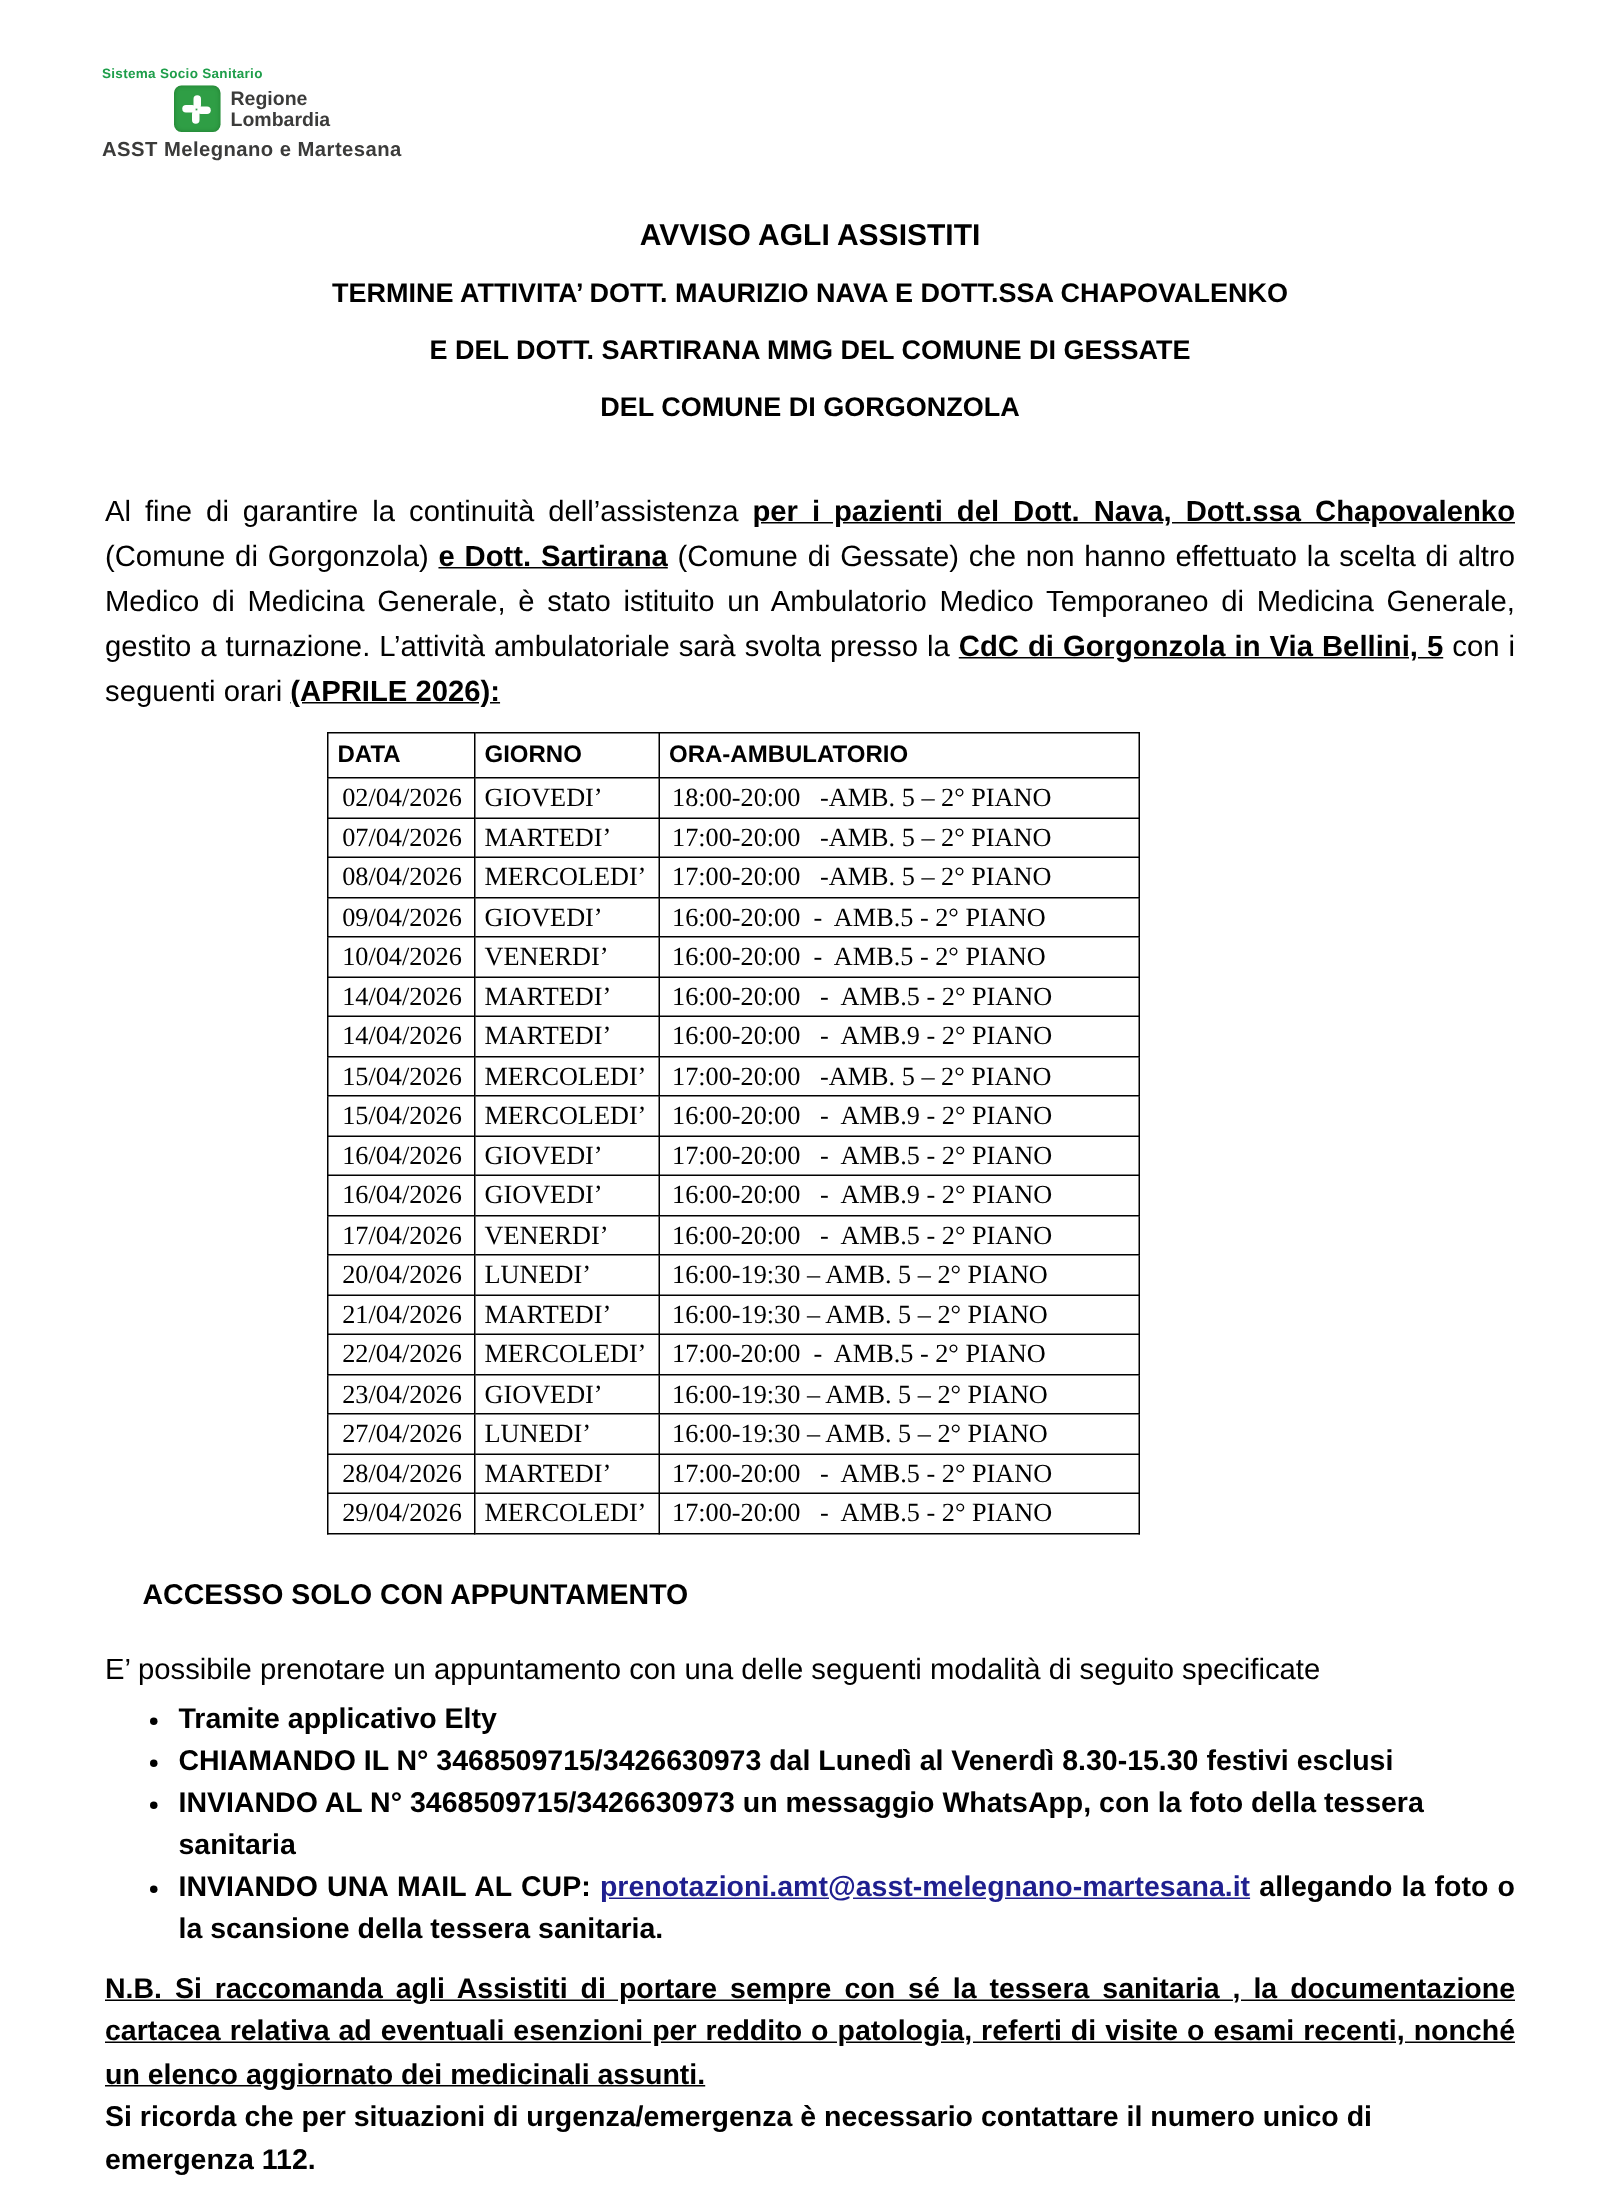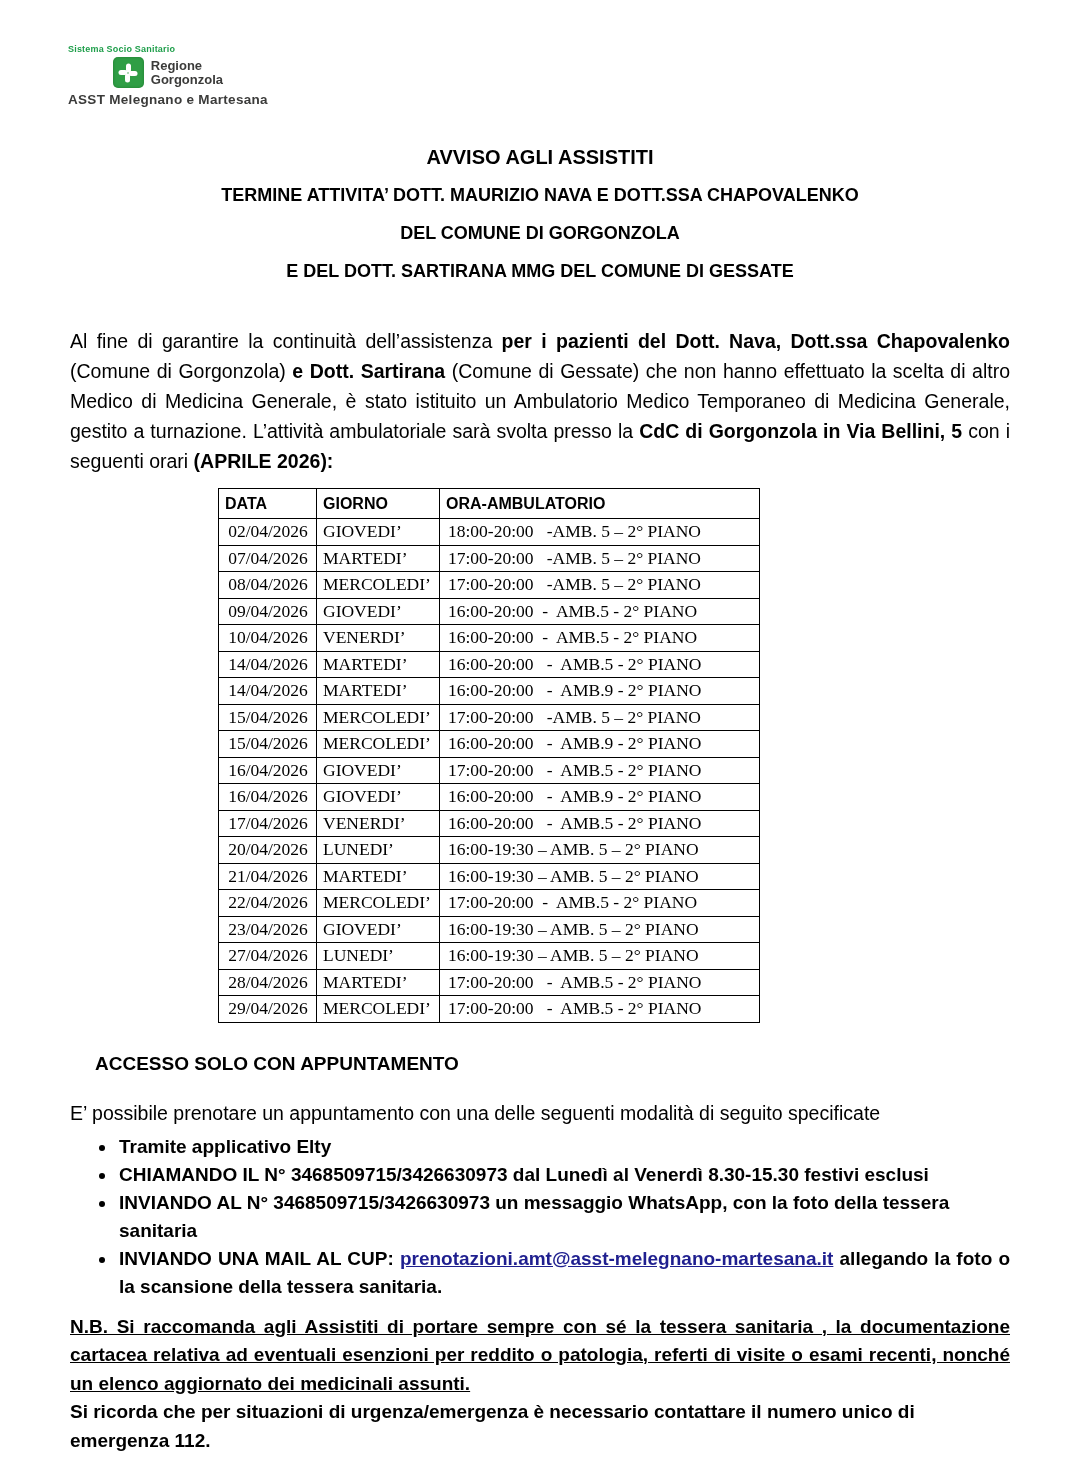--- a/index.html
+++ b/index.html
@@ -24,21 +24,21 @@
   
   .title-main{margin:146px 0 0 0;text-align:center;font-size:20px;font-weight:bold;line-height:22px;}
   .title-sub{margin:16px 0 0 0;text-align:center;font-size:18px;font-weight:bold;line-height:22px;}
 
   
   .intro{
     margin:44px 70px 0 70px;
     font-size:19.5px;line-height:30px;
     text-align:justify;
   }
-  .b{font-weight:bold;}
+  .b{font-weight:bold;text-decoration:underline;}
 
   
   .sched{
     margin:12px 0 0 218px;
     border-collapse:collapse;
     table-layout:fixed;
     width:541px;
   }
   .sched th,.sched td{border:1.5px solid #000;box-sizing:border-box;overflow:hidden;}
   .sched th{
@@ -94,30 +94,30 @@
           <g fill="#ffffff">
             <rect x="10" y="2.5" width="5" height="9" rx="2.5"></rect>
             <rect x="12.5" y="10" width="9" height="5" rx="2.5"></rect>
             <rect x="9" y="12.5" width="5" height="9" rx="2.5"></rect>
             <rect x="2.5" y="9" width="9" height="5" rx="2.5"></rect>
           </g>
         </svg>
       </div>
       <div class="region-name">
         <div>Regione</div>
-        <div>Gorgonzola</div>
+        <div>Lombardia</div>
       </div>
     </div>
     <div class="org-name">ASST Melegnano e Martesana</div>
   </div>
 
   <h1 class="title-main">AVVISO AGLI ASSISTITI</h1>
   <h2 class="title-sub">TERMINE ATTIVITA’ DOTT. MAURIZIO NAVA E DOTT.SSA CHAPOVALENKO</h2>
+  <h2 class="title-sub">E DEL DOTT. SARTIRANA MMG DEL COMUNE DI GESSATE</h2>
   <h2 class="title-sub">DEL COMUNE DI GORGONZOLA</h2>
-  <h2 class="title-sub">E DEL DOTT. SARTIRANA MMG DEL COMUNE DI GESSATE</h2>
 
   <p class="intro"><span>Al fine di garantire la continuità dell’assistenza </span><span class="b">per i pazienti del Dott. Nava, Dott.ssa Chapovalenko</span><span> (Comune di Gorgonzola) </span><span class="b">e Dott. Sartirana</span><span> (Comune di Gessate) che non hanno effettuato la scelta di altro Medico di Medicina Generale, è stato istituito un Ambulatorio Medico Temporaneo di Medicina Generale, gestito a turnazione. L’attività ambulatoriale sarà svolta presso la </span><span class="b">CdC di Gorgonzola in Via Bellini, 5</span><span> con i seguenti orari </span><span class="b">(APRILE 2026):</span></p>
 
   <table class="sched">
     <colgroup>
         <col style="width:98px">
         <col style="width:123px">
         <col style="width:320px">
       </colgroup>
     <thead>

